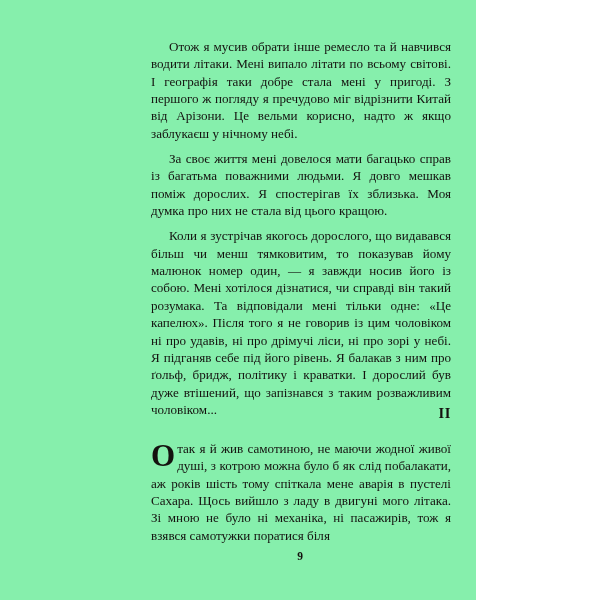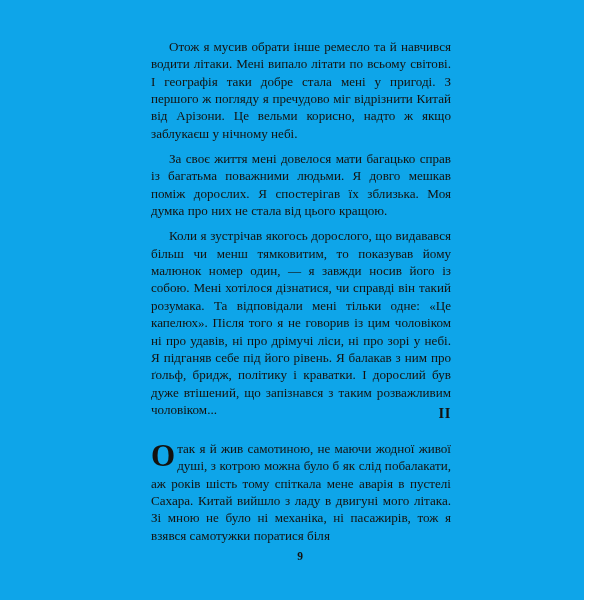--- a/index.html
+++ b/index.html
@@ -12,23 +12,23 @@
     width: 600px;
     height: 600px;
     overflow: hidden;
     font-family: "Liberation Serif", "DejaVu Serif", serif;
     color: #14120f;
     -webkit-font-smoothing: antialiased;
   }
 
   .page {
     position: relative;
-    width: 584px;
+    width: 476px;
     height: 600px;
-    background: #0ea5e9;
+    background: #86efac;
     box-sizing: border-box;
   }
 
   .text-block {
     position: absolute;
     left: 151px;
     top: 38px;
     width: 300px;
   }
 
@@ -111,18 +111,18 @@
 
   <div class="text-block">
     <p class="para">Отож я мусив обрати інше ремесло та й навчився водити літаки. Мені випало літати по всьому світові. І географія таки добре стала мені у пригоді. З першого ж погляду я пречудово міг відрізнити Китай від Арізони. Це вельми корисно, надто ж якщо заблукаєш у нічному небі.</p>
     <p class="para">За своє життя мені довелося мати багацько справ із багатьма поважними людьми. Я довго мешкав поміж дорослих. Я спостерігав їх зблизька. Моя думка про них не стала від цього кращою.</p>
     <p class="para">Коли я зустрічав якогось дорослого, що видавався більш чи менш тямковитим, то показував йому малюнок номер один, — я завжди носив його із собою. Мені хотілося дізнатися, чи справді він такий розумака. Та відповідали мені тільки одне: «Це капелюх». Після того я не говорив із цим чоловіком ні про удавів, ні про дрімучі ліси, ні про зорі у небі. Я підганяв себе під його рівень. Я балакав з ним про ґольф, бридж, політику і краватки. І дорослий був дуже втішений, що запізнався з таким розважливим чоловіком...</p>
   </div>
 
   <div class="chapter-heading">II</div>
 
   <div class="text-block-two">
-    <p class="dropcap-para"><span class="dropcap">О</span><span>так я й жив самотиною, не маючи жодної живої душі, з котрою можна було б як слід побалакати, аж років шість тому спіткала мене аварія в пустелі Сахара. Китай вийшло з ладу в двигуні мого літака. Зі мною не було ні механіка, ні пасажирів, тож я взявся самотужки поратися біля</span></p>
+    <p class="dropcap-para"><span class="dropcap">О</span><span>так я й жив самотиною, не маючи жодної живої душі, з котрою можна було б як слід побалакати, аж років шість тому спіткала мене аварія в пустелі Сахара. Щось вийшло з ладу в двигуні мого літака. Зі мною не було ні механіка, ні пасажирів, тож я взявся самотужки поратися біля</span></p>
   </div>
 
   <div class="folio">9</div>
 
 </div>
 
 </body></html>

